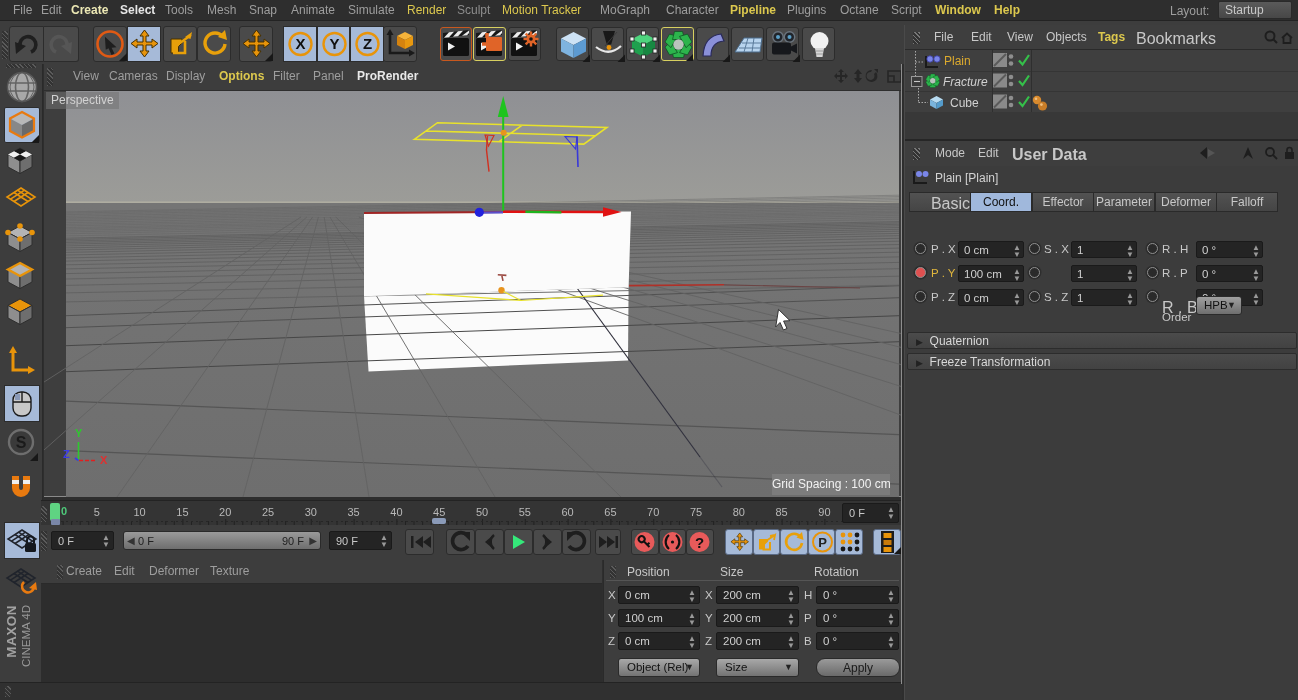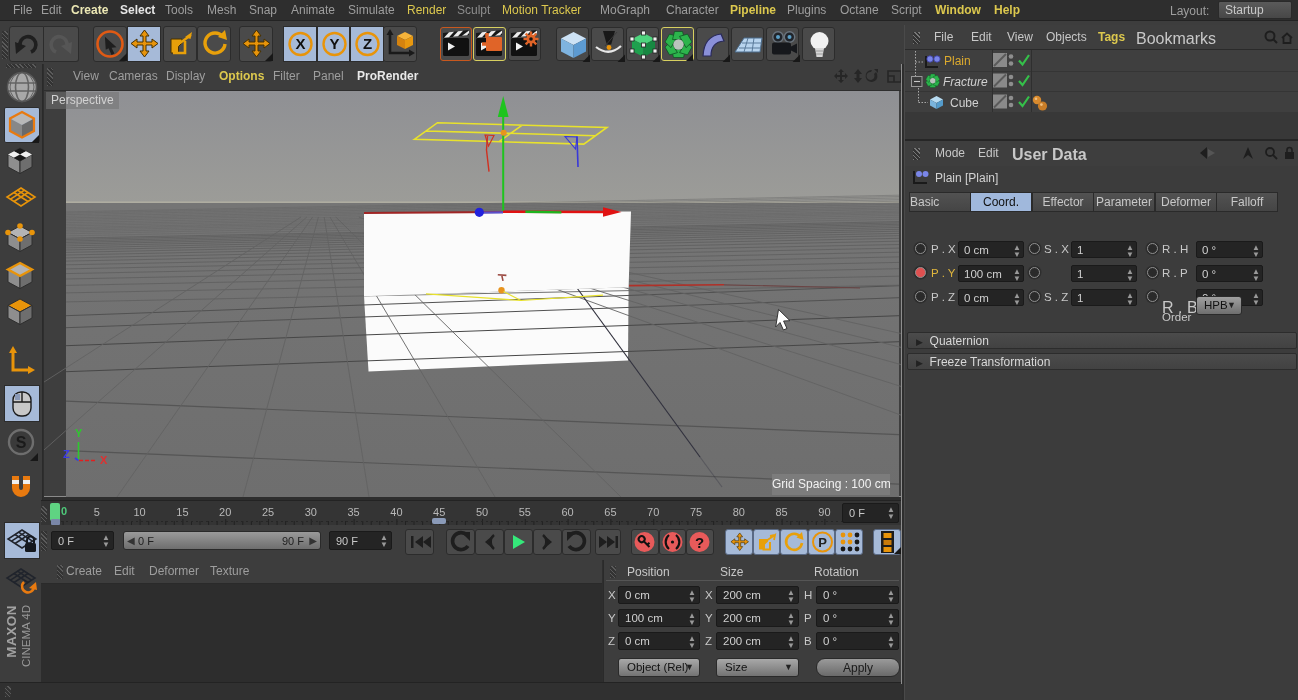--- a/index.html
+++ b/index.html
@@ -913,21 +913,21 @@
       <div class="abs" style="left:6px;top:3px;width:20px;height:18px;">
         <svg width="20" height="18" viewBox="0 0 20 18" style="position:absolute;left:0;top:0;">
           <path d="M3 2 v12 h13" stroke="#1a1a1a" stroke-width="2" fill="none"></path>
           <circle cx="8" cy="5" r="3" fill="#7a86e8"></circle>
           <circle cx="14.5" cy="5" r="3" fill="#7a86e8"></circle>
         </svg>
       </div>
       <div class="abs" style="left:30px;top:5px;font-size:12px;color:#d2d2d2;">Plain [Plain]</div>
     </div>
     <div class="abs" style="left:0;top:167px;width:394px;height:21px;">
-      <div class="abs" style="left:4px;top:0;width:62px;height:20px;background:linear-gradient(#525252,#454545);border:1px solid #2a2a2a;color:#c8c8c8;font-size:12px;text-align:left;padding-top:2px;">Basic</div>
+      <div class="abs" style="left:4px;top:0;width:62px;height:20px;background:linear-gradient(#525252,#454545);border:1px solid #2a2a2a;color:#c8c8c8;font-size:16px;text-align:right;padding-top:2px;">Basic</div>
       <div class="abs" style="left:65px;top:0;width:62px;height:20px;background:#a0b8dc;border:1px solid #2a2a2a;color:#111;font-size:12px;text-align:center;padding-top:2px;font-weight:400;">Coord.</div>
       <div class="abs" style="left:127px;top:0;width:62px;height:20px;background:linear-gradient(#525252,#454545);border:1px solid #2a2a2a;color:#c8c8c8;font-size:12px;text-align:center;padding-top:2px;">Effector</div>
       <div class="abs" style="left:188px;top:0;width:62px;height:20px;background:linear-gradient(#525252,#454545);border:1px solid #2a2a2a;color:#c8c8c8;font-size:12px;text-align:center;padding-top:2px;">Parameter</div>
       <div class="abs" style="left:250px;top:0;width:62px;height:20px;background:linear-gradient(#525252,#454545);border:1px solid #2a2a2a;color:#c8c8c8;font-size:12px;text-align:center;padding-top:2px;">Deformer</div>
       <div class="abs" style="left:311px;top:0;width:62px;height:20px;background:linear-gradient(#525252,#454545);border:1px solid #2a2a2a;color:#c8c8c8;font-size:12px;text-align:center;padding-top:2px;">Falloff</div>
     </div>
     <div class="abs" style="left:0;top:214px;width:394px;height:96px;">
       <div class="abs" style="left:10px;top:4px;width:11px;height:11px;border-radius:50%;border:1.5px solid #909090;background:#2a2a2a;box-shadow:0 0 0 1.5px #2e2e2e;"></div>
       <div class="abs" style="left:26px;top:4px;font-size:11.5px;color:#c8c8c8;">P . X</div>
       <div class="abs" style="left:53px;top:2px;width:66px;height:17px;background:#242424;border:1px solid #1a1a1a;border-radius:2px;color:#d0d0d0;font-size:11.5px;padding:2px 0 0 5px;">0 cm<span style="position:absolute;right:2px;top:1.5px;color:#999;font-size:8px;line-height:7px;">▲<br>▼</span></div>

